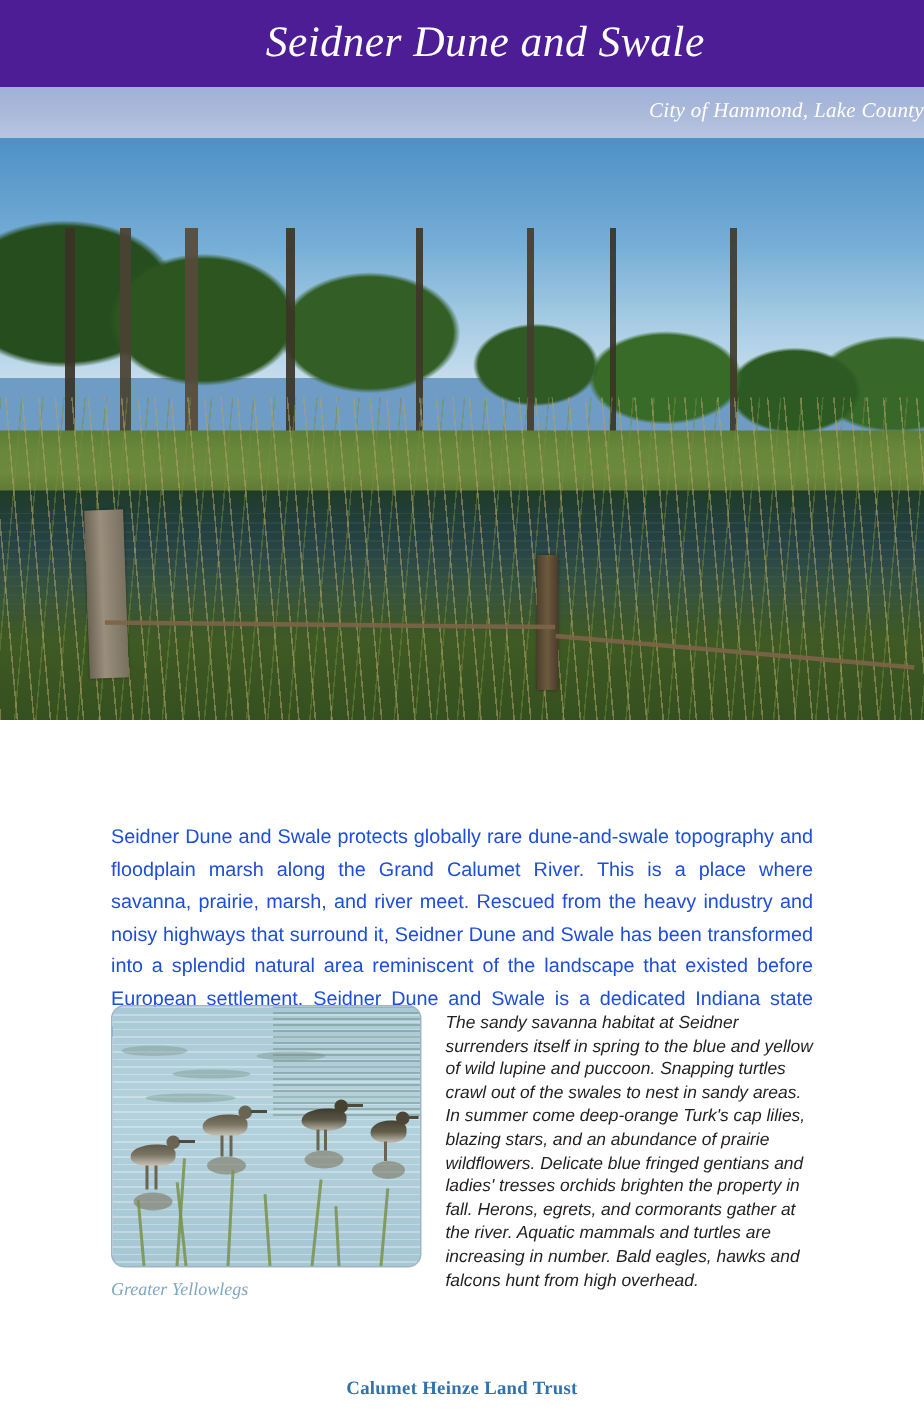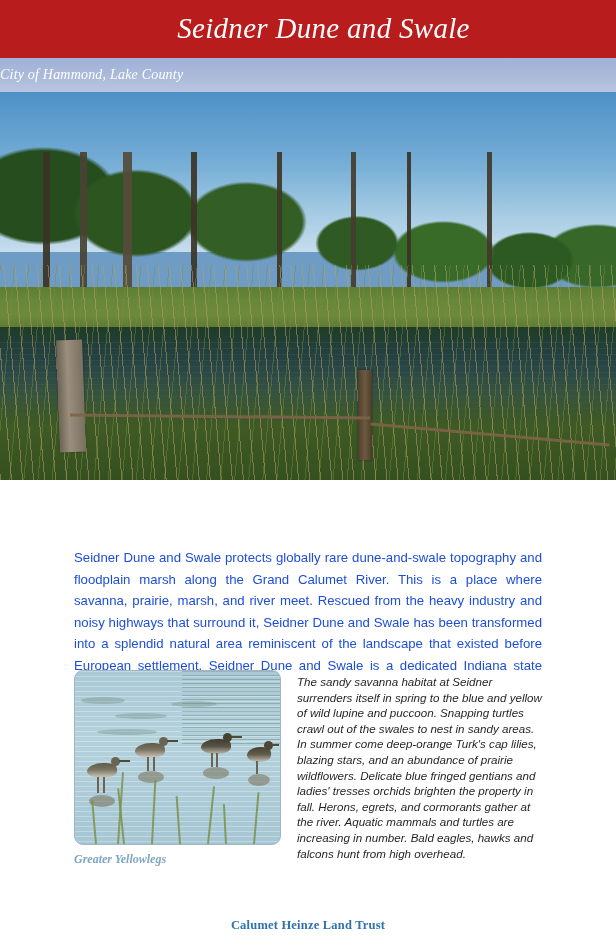--- a/index.html
+++ b/index.html
@@ -12,41 +12,41 @@
     width: 616px;
     height: 952px;
     overflow: hidden;
     font-family: "Liberation Sans", sans-serif;
     position: relative;
   }
 
   
   .title-bar {
     height: 58px;
-    background: #b91c1c;
+    background: #4c1d95;
     display: flex;
     align-items: center;
     justify-content: center;
     padding-left: 31px;
   }
   .title-text {
     color: #ffffff;
     font-family: "Liberation Serif", serif;
     font-style: italic;
     font-size: 29px;
     letter-spacing: 0.3px;
     line-height: 1;
     padding-bottom: 2px;
   }
   .subtitle-bar {
     height: 34px;
     background: linear-gradient(to bottom, #9fb2d8 0%, #a9b8da 45%, #b9c5e0 100%);
     display: flex;
     align-items: center;
-    justify-content: flex-start;
+    justify-content: flex-end;
   }
   .subtitle-text {
     color: #ffffff;
     font-family: "Liberation Serif", serif;
     font-style: italic;
     font-size: 14px;
     letter-spacing: 0.2px;
   }
 
   
@@ -173,21 +173,20 @@
     left: 74px;
     top: 670px;
     width: 468px;
     display: flex;
     gap: 16px;
     align-items: flex-start;
   }
   .photo-col {
     width: 207px;
     flex: 0 0 207px;
-    font-weight: bold;
   }
   .bird-photo {
     position: relative;
     width: 205px;
     height: 173px;
     border: 1px solid #9fb4c4;
     border-radius: 9px;
     overflow: hidden;
     background: linear-gradient(to bottom, #a9c9d6 0%, #b4d2dc 40%, #a6c6d4 100%);
   }

